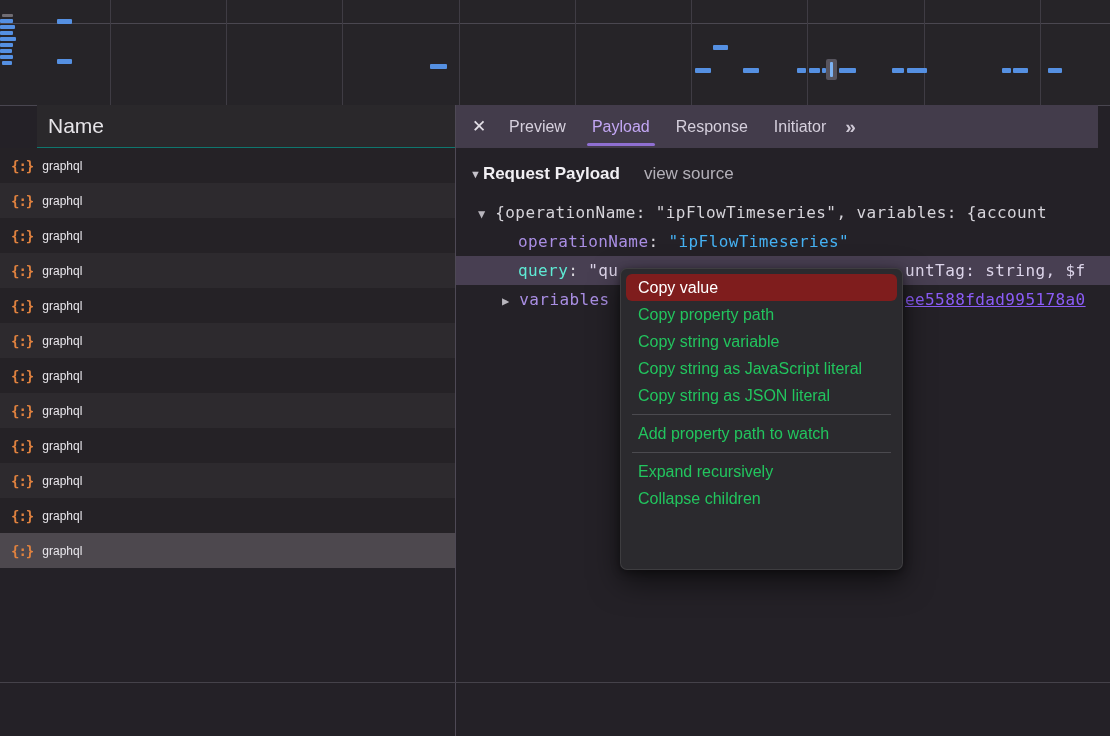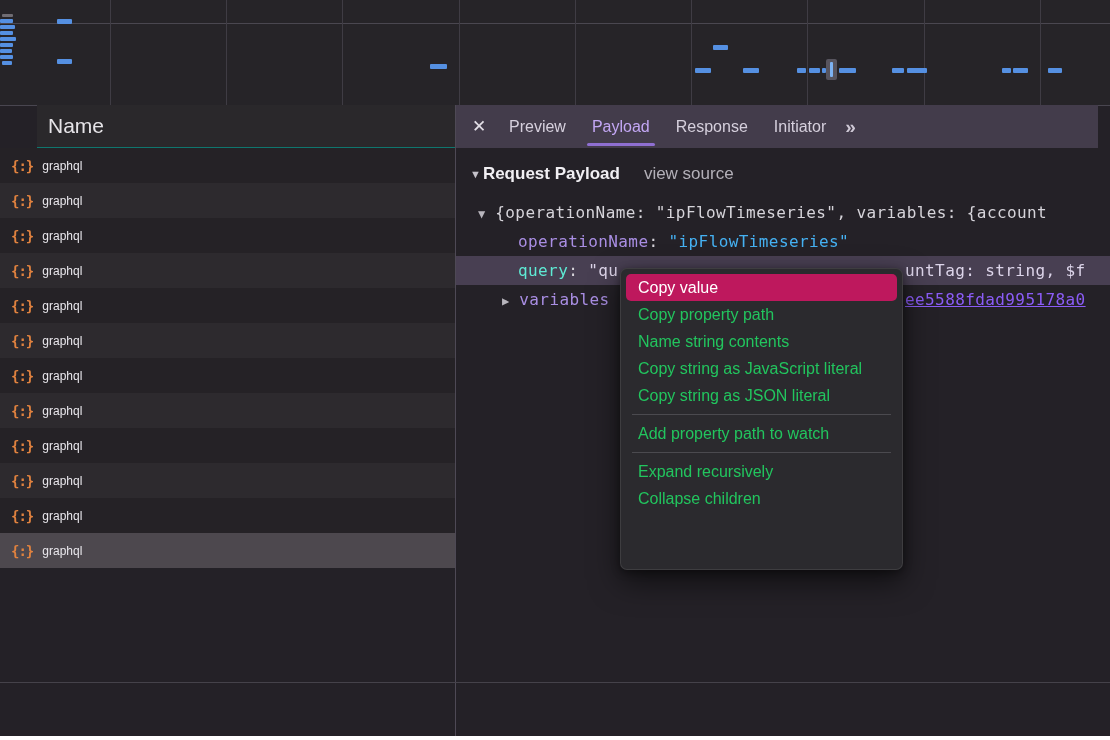--- a/index.html
+++ b/index.html
@@ -52,21 +52,21 @@
   .rowsel .key{color:#5eead4;}
   .str{color:#45b1f2;}
   .strsel{color:#ddd5ea;}
   .frag-right{position:absolute;left:449px;top:0;}
   .plain{color:#8b5cf6;text-decoration:underline;}
   
   .ctx-menu{position:absolute;left:620px;top:268px;width:283px;height:302px;background:#2b2a2e;
             border:1px solid rgba(255,255,255,0.09);border-radius:7px;box-sizing:border-box;
             box-shadow:0 12px 30px rgba(0,0,0,0.55),0 2px 8px rgba(0,0,0,0.4);padding:5px 5px;z-index:5;}
   .ctx-item{height:27px;line-height:27px;border-radius:5px;padding-left:12px;color:#22c55e;font-size:16px;white-space:nowrap;}
-  .ctx-item.highlight{background:#be185d;color:#ffffff;}
+  .ctx-item.highlight{background:#7f1d1d;color:#ffffff;border-radius:6px;}
   .ctx-sep{height:1px;background:#4b4a4f;margin:5px 6px;}
 </style>
 </head>
 <body>
 
 <div class="screen">
 
   <div class="overview">
     <div class="ov-hline"></div>
     <div id="ov-vlines">
@@ -201,21 +201,21 @@
         <span class="tri">▶</span>
         <span class="key">variables</span>
         <span class="frag-right plain">ee5588fdad995178a0</span>
       </div>
     </div>
   </div>
 
   <div class="ctx-menu" id="ctx-menu">
       <div class="ctx-item highlight">Copy value</div>
       <div class="ctx-item">Copy property path</div>
-      <div class="ctx-item">Name string contents</div>
+      <div class="ctx-item">Copy string variable</div>
       <div class="ctx-item">Copy string as JavaScript literal</div>
       <div class="ctx-item">Copy string as JSON literal</div>
       <div class="ctx-sep"></div>
       <div class="ctx-item">Add property path to watch</div>
       <div class="ctx-sep"></div>
       <div class="ctx-item">Expand recursively</div>
       <div class="ctx-item">Collapse children</div>
     </div>
 
   <div class="bottom-white"></div>

